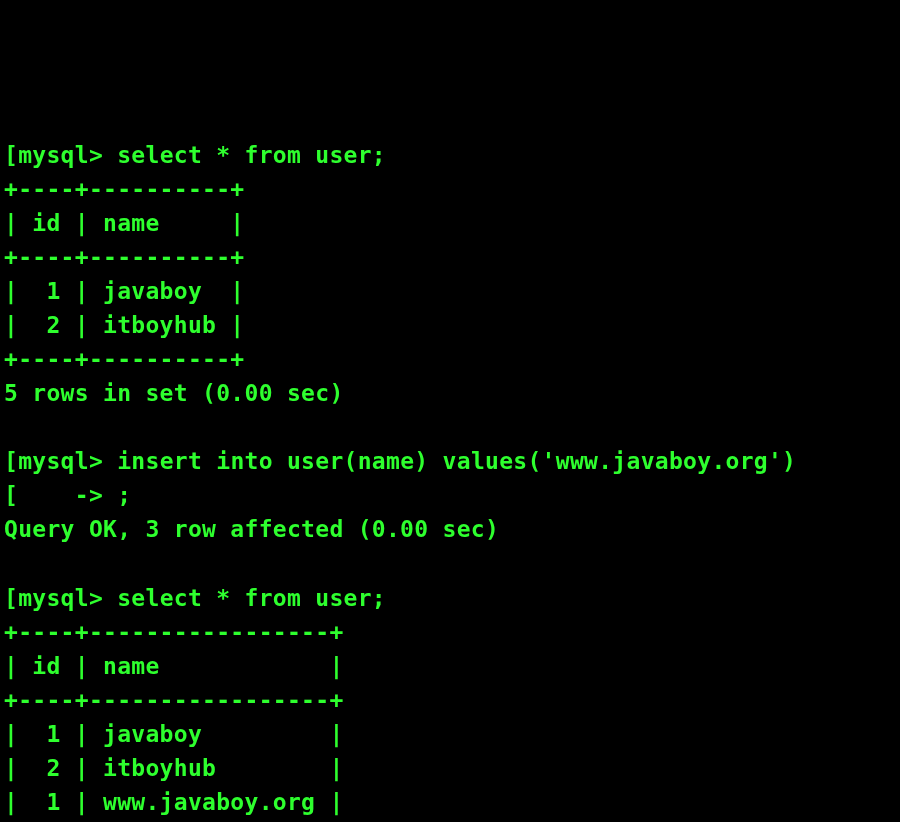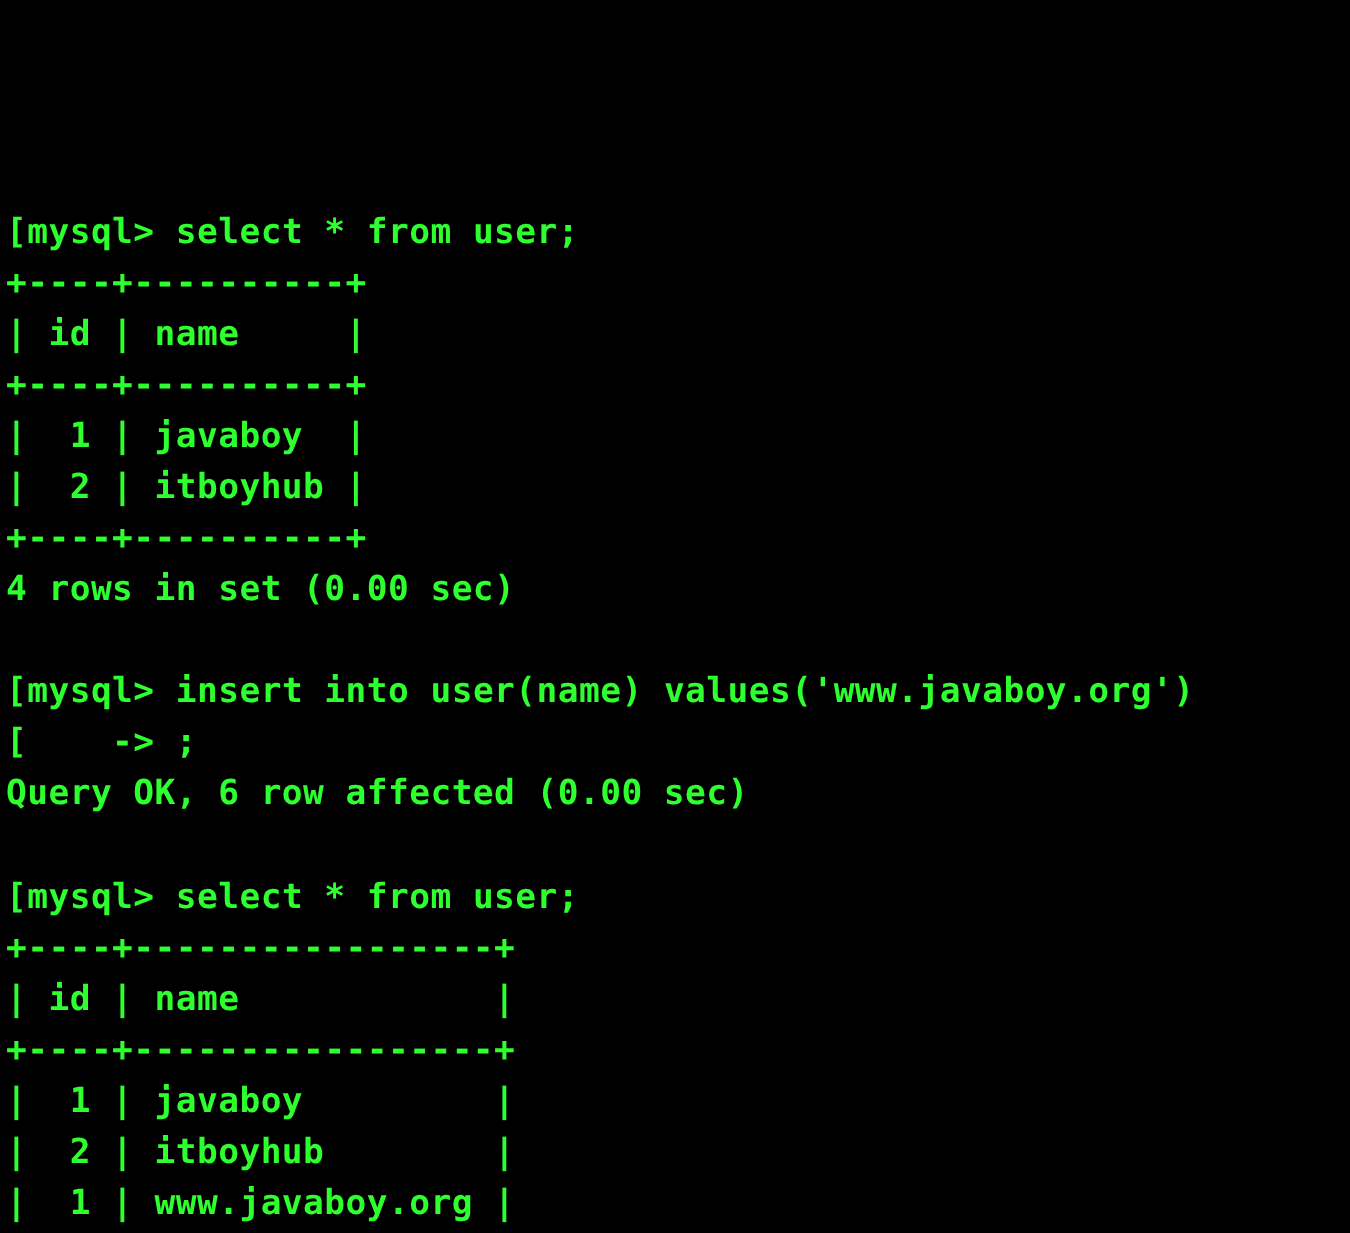--- a/index.html
+++ b/index.html
@@ -30,25 +30,25 @@
 
 
 
 <div class="terminal"><span>[</span><span>mysql&gt;</span> <span>select * from user;</span>
 <span>+----+----------+</span>
 <span>| id | name     |</span>
 <span>+----+----------+</span>
 <span>|  1 | javaboy  |</span>
 <span>|  2 | itboyhub |</span>
 <span>+----+----------+</span>
-<span>4 rows in set (0.00 sec)</span>
+<span>5 rows in set (0.00 sec)</span>
 
 <span>[</span><span>mysql&gt;</span> <span>insert into user(name) values('www.javaboy.org')</span>
 <span>[</span><span>    -&gt;</span> <span>;</span>
-<span>Query OK, 6 row affected (0.00 sec)</span>
+<span>Query OK, 3 row affected (0.00 sec)</span>
 
 <span>[</span><span>mysql&gt;</span> <span>select * from user;</span>
 <span>+----+-----------------+</span>
 <span>| id | name            |</span>
 <span>+----+-----------------+</span>
 <span>|  1 | javaboy         |</span>
 <span>|  2 | itboyhub        |</span>
 <span>|  1 | www.javaboy.org |</span>
 
 

